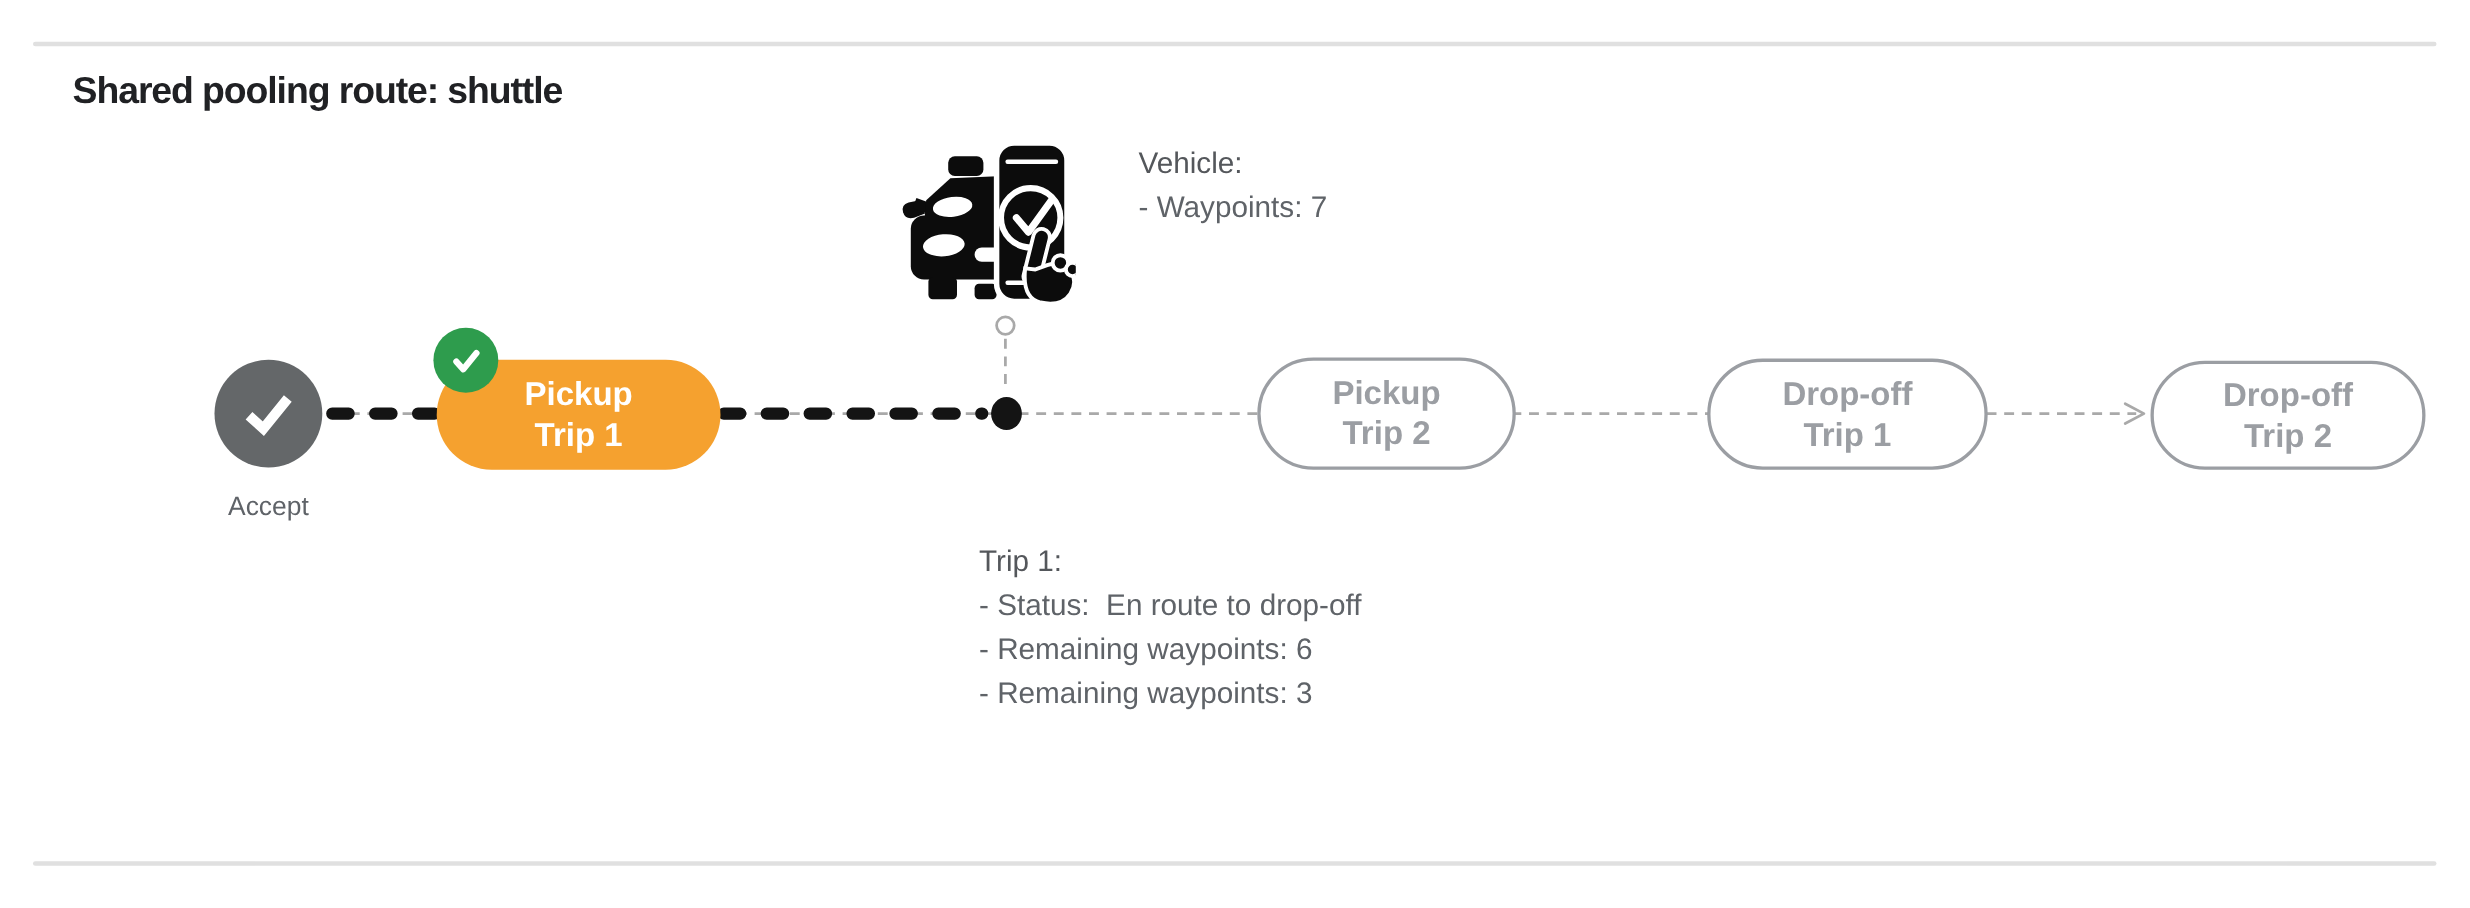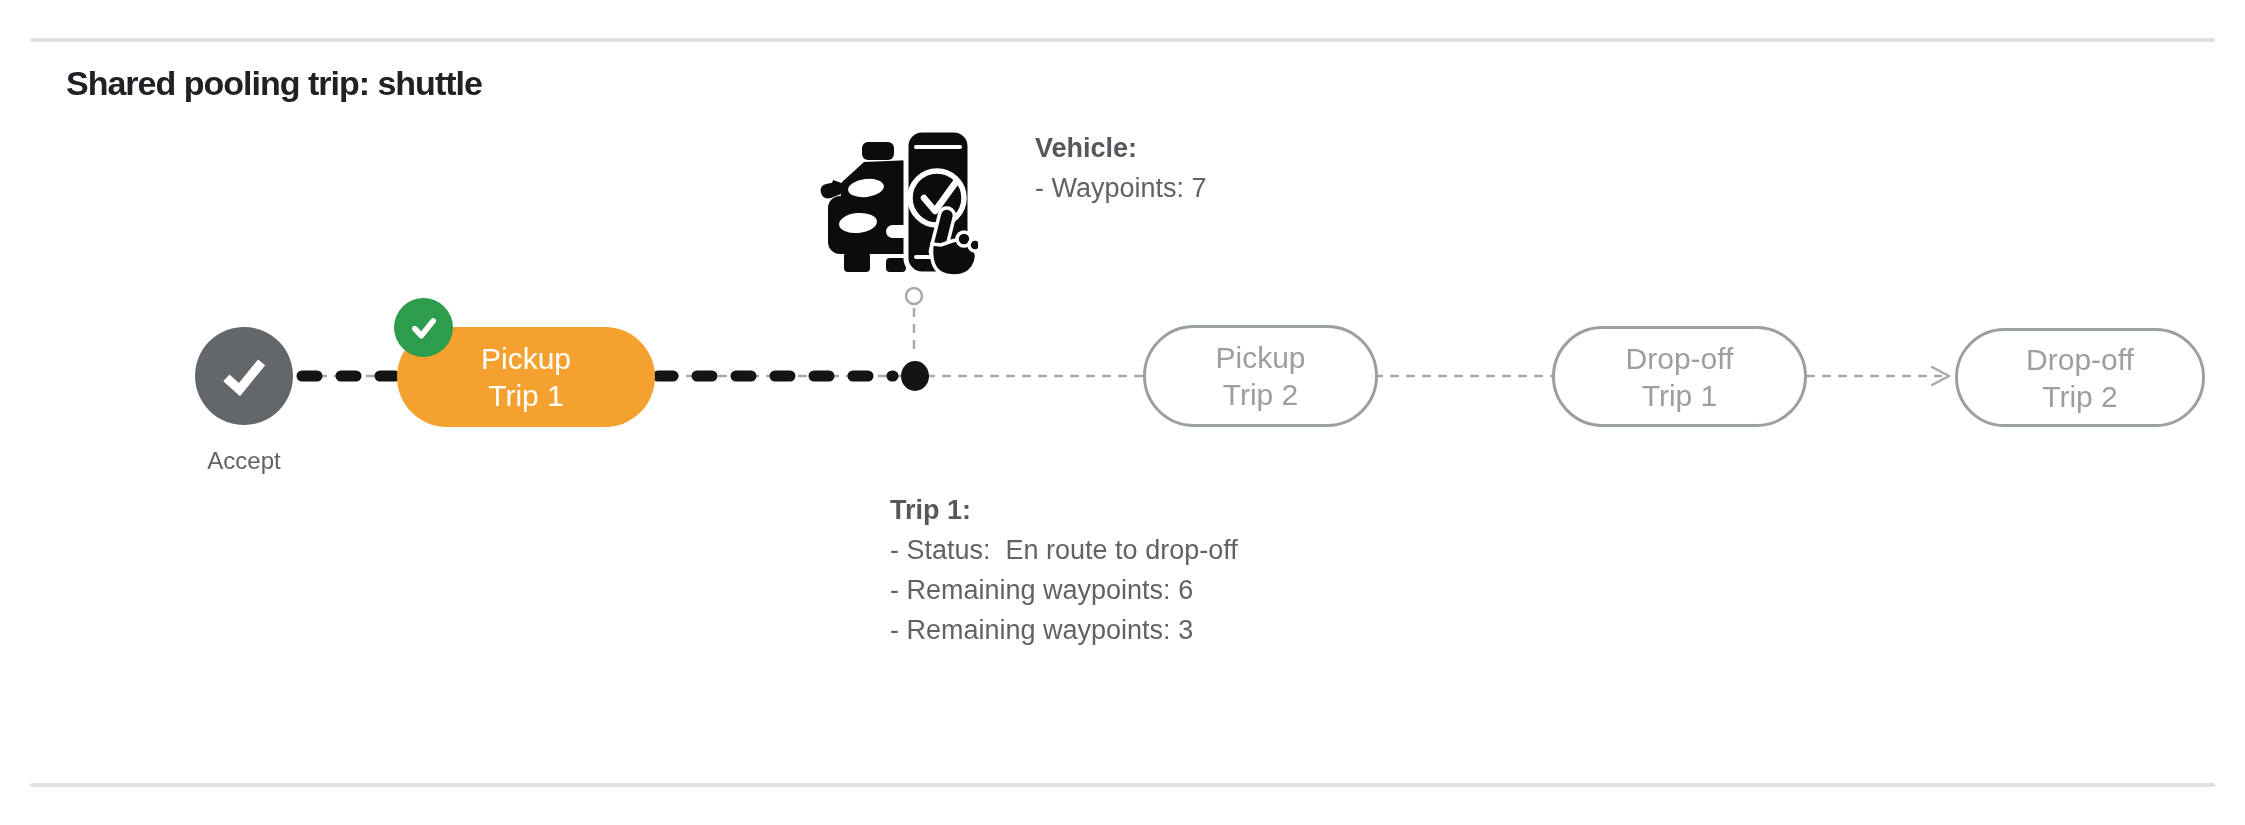--- a/index.html
+++ b/index.html
@@ -18,46 +18,46 @@
   .dash-gray{stroke:var(--connector-gray);stroke-width:2.5;stroke-dasharray:9 7;fill:none;}
   .dash-black{stroke:var(--connector-black);stroke-width:11;stroke-dasharray:15 24;stroke-linecap:round;fill:none;}
   .arrowhead{stroke:var(--connector-gray);stroke-width:2.5;fill:none;stroke-linejoin:round;stroke-linecap:round;}
   .anchor-circle{fill:#ffffff;stroke:var(--connector-gray);stroke-width:2.5;}
   .current-dot{fill:var(--connector-black);}
   .node-circle{position:absolute;left:195px;top:327px;width:98px;height:98px;border-radius:50%;
     background:var(--done-gray);display:flex;align-items:center;justify-content:center;z-index:2;}
   .node-label{position:absolute;left:114px;top:441px;width:260px;text-align:center;
     font-size:24px;line-height:40px;color:var(--text-gray);z-index:2;}
   .pill{position:absolute;display:flex;flex-direction:column;align-items:center;justify-content:center;
-    border-radius:52px;font-weight:normal;font-size:30px;line-height:37px;text-align:center;
+    border-radius:52px;font-weight:bold;font-size:30px;line-height:37px;text-align:center;
     z-index:2;box-sizing:border-box;white-space:nowrap;}
   .pill--active{background:var(--accent-orange);color:#ffffff;}
   .pill--pending{background:#ffffff;border:3px solid var(--pending-gray);color:var(--pending-gray);}
   #pill-pickup-1{left:397px;top:327px;width:258px;height:100px;}
   #pill-pickup-2{left:1143px;top:325px;width:235px;height:102px;}
   #pill-dropoff-1{left:1552px;top:326px;width:255px;height:101px;}
   #pill-dropoff-2{left:1955px;top:328px;width:250px;height:99px;}
   .badge{position:absolute;left:394px;top:298px;width:59px;height:59px;border-radius:50%;
     background:var(--success-green);display:flex;align-items:center;justify-content:center;z-index:3;}
   .vehicle-icon-box{position:absolute;left:818px;top:118px;width:160px;height:168px;z-index:2;}
   .info{position:absolute;font-size:27px;line-height:40px;color:var(--text-gray);z-index:2;}
-  .info .hd{font-weight:bold;color:#54575B;}
+  .info .hd{font-weight:normal;color:#54575B;}
   .info div{white-space:pre-wrap;}
   #vehicle-info{left:1035px;top:128px;}
   #trip-info{left:890px;top:490px;}
 </style>
 </head>
 <body>
 
 <div class="canvas" style="--accent-orange: #F5A12F; --success-green: #2E9C4D; --done-gray: #646769; --pending-gray: #9B9EA3; --text-gray: #5F6368; --connector-black: #141414; --connector-gray: #A9A9A9; --rule-gray: #E0E0E0;">
 
   <div class="rule top"></div>
   <div class="rule bottom"></div>
 
-  <div class="page-title">Shared pooling trip: shuttle</div>
+  <div class="page-title">Shared pooling route: shuttle</div>
 
   <svg class="connectors" width="2245" height="825" viewBox="0 0 2245 825">
     <line class="dash-gray" x1="302" y1="376" x2="1942" y2="376"></line>
     <path class="arrowhead" d="M1932,367 L1949,376 L1932,385"></path>
     <line class="dash-black" x1="302" y1="376" x2="400" y2="376"></line>
     <line class="dash-black" x1="658" y1="376" x2="893" y2="376"></line>
     <line class="dash-gray" x1="914" y1="308" x2="914" y2="354"></line>
     <circle class="anchor-circle" cx="914" cy="296" r="8"></circle>
     <ellipse class="current-dot" cx="915" cy="376" rx="14" ry="15"></ellipse>
   </svg>

